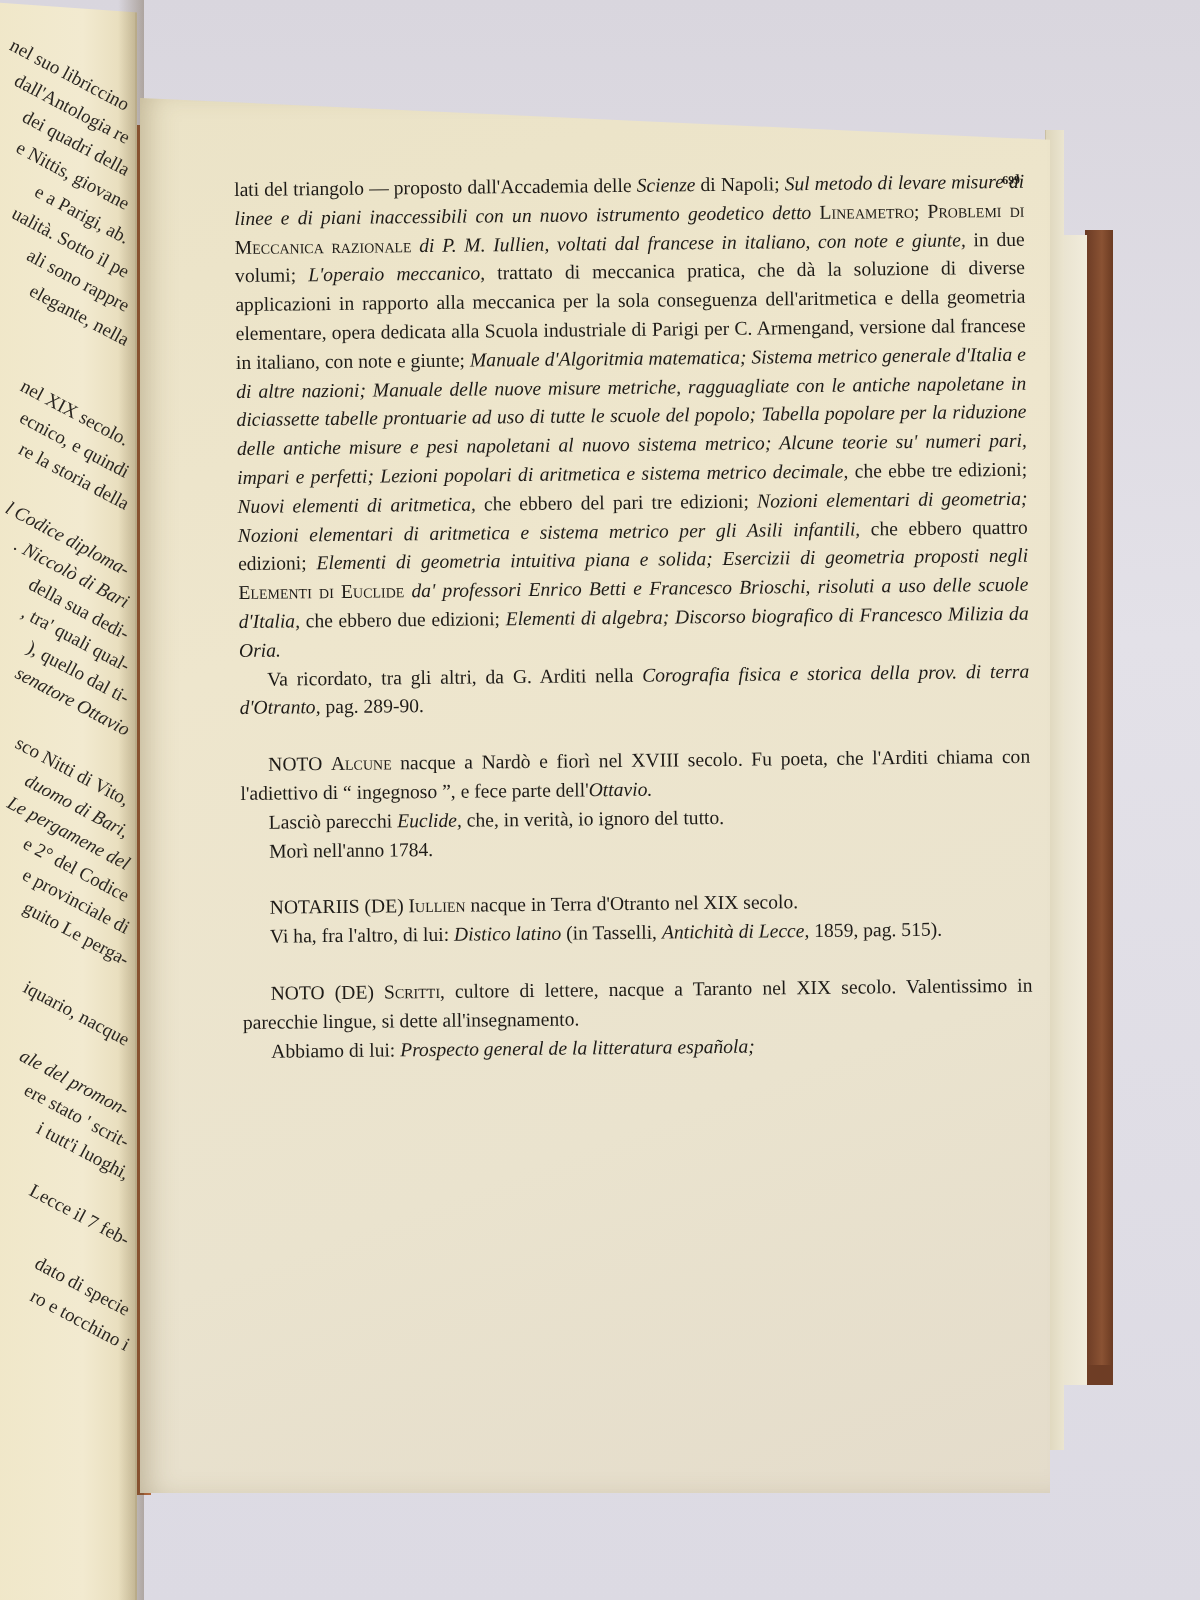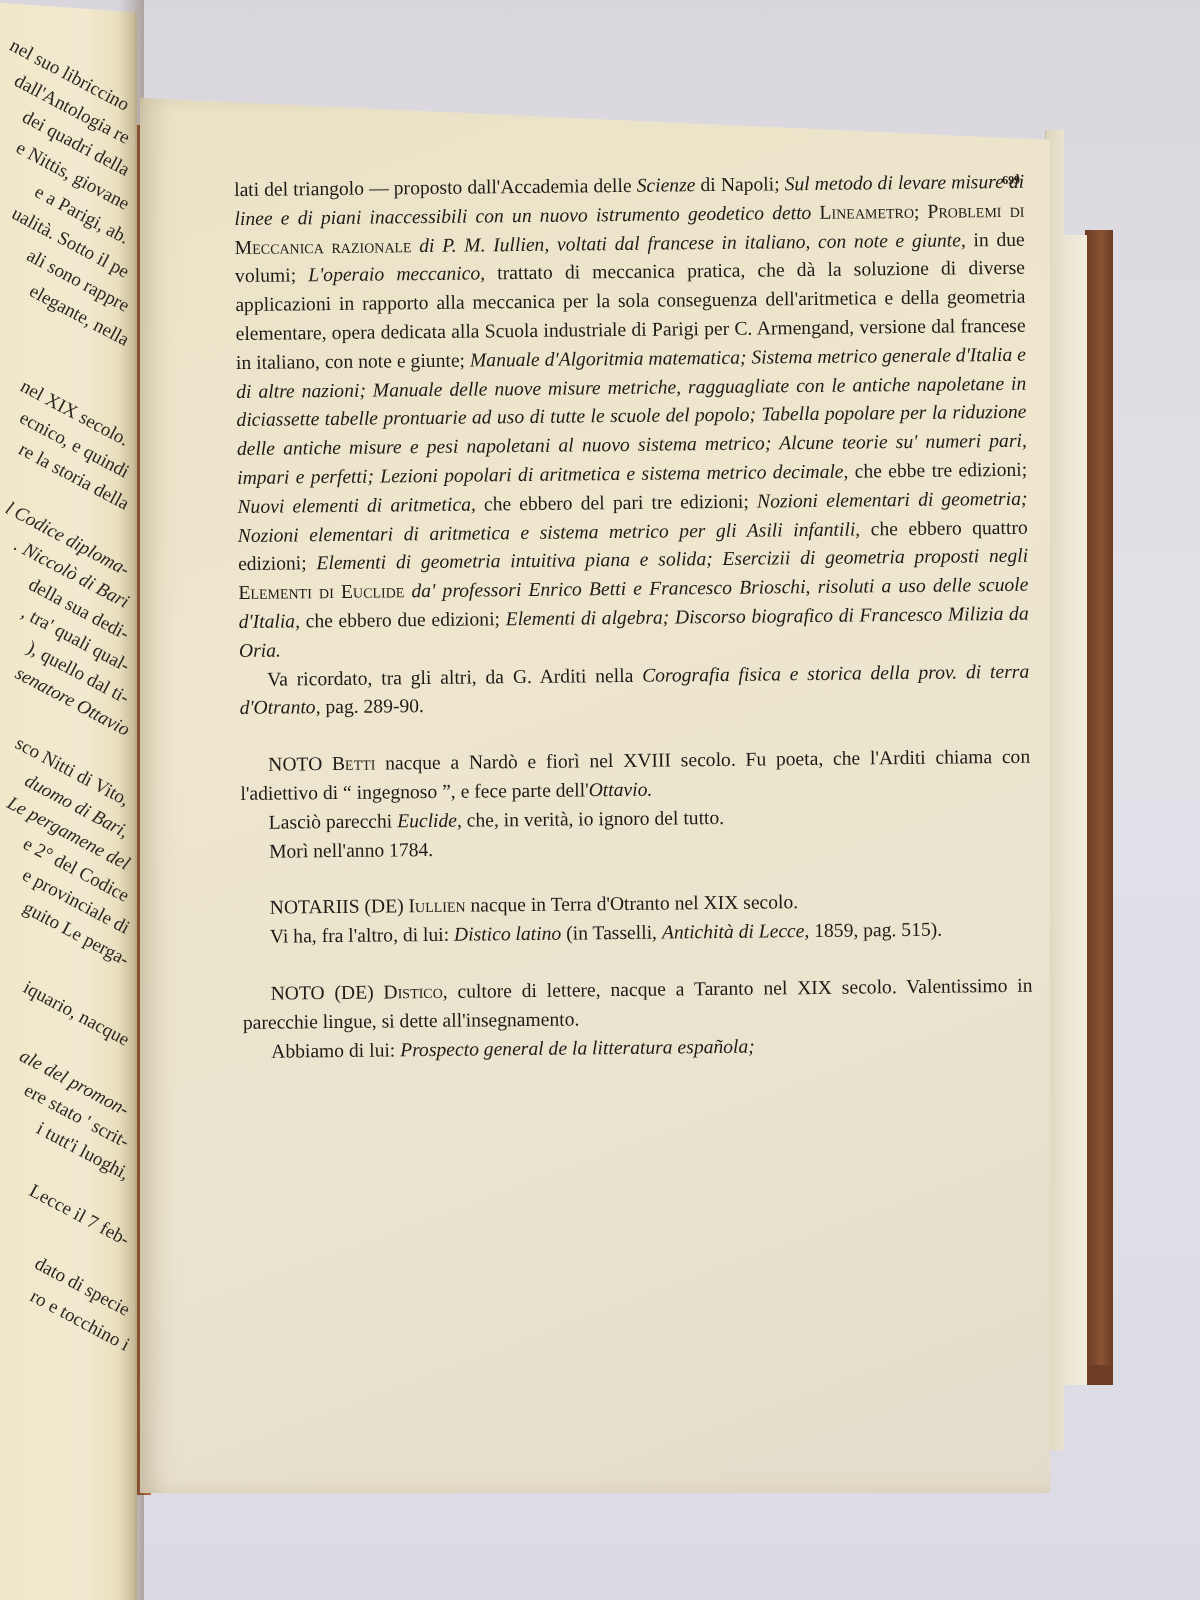--- a/index.html
+++ b/index.html
@@ -82,22 +82,22 @@
     <div class="frag" style="top: 1335px; right: 12px;">ro e tocchino i</div>
   </div>
 <div class="left-shadow"></div>
 
 <div class="main-page">
   <div class="page-inner">
     <div class="page-number">699</div>
     <div id="paras">
         <p class="para"><span>lati del triangolo — proposto dall'Accademia delle </span><span class="it">Scienze</span><span> di Napoli; </span><span class="it">Sul metodo di levare misure di linee e di piani inaccessibili con un nuovo istrumento geodetico detto</span><span> </span><span class="sc">Lineametro</span><span>; </span><span class="sc">Problemi di Meccanica razionale</span><span> </span><span class="it">di P. M. Iullien, voltati dal francese in italiano, con note e giunte,</span><span> in due volumi; </span><span class="it">L'operaio meccanico,</span><span> trattato di meccanica pratica, che dà la soluzione di diverse applicazioni in rapporto alla meccanica per la sola conseguenza dell'aritmetica e della geometria elementare, opera dedicata alla Scuola industriale di Parigi per C. Armengand, versione dal francese in italiano, con note e giunte; </span><span class="it">Manuale d'Algoritmia matematica; Sistema metrico generale d'Italia e di altre nazioni; Manuale delle nuove misure metriche, ragguagliate con le antiche napoletane in diciassette tabelle prontuarie ad uso di tutte le scuole del popolo; Tabella popolare per la riduzione delle antiche misure e pesi napoletani al nuovo sistema metrico; Alcune teorie su' numeri pari, impari e perfetti; Lezioni popolari di aritmetica e sistema metrico decimale,</span><span> che ebbe tre edizioni; </span><span class="it">Nuovi elementi di aritmetica,</span><span> che ebbero del pari tre edizioni; </span><span class="it">Nozioni elementari di geometria; Nozioni elementari di aritmetica e sistema metrico per gli Asili infantili,</span><span> che ebbero quattro edizioni; </span><span class="it">Elementi di geometria intuitiva piana e solida; Esercizii di geometria proposti negli</span><span> </span><span class="sc">Elementi di Euclide</span><span> </span><span class="it">da' professori Enrico Betti e Francesco Brioschi, risoluti a uso delle scuole d'Italia,</span><span> che ebbero due edizioni; </span><span class="it">Elementi di algebra; Discorso biografico di Francesco Milizia da Oria.</span></p>
         <p class="para indent"><span>Va ricordato, tra gli altri, da G. Arditi nella </span><span class="it">Corografia fisica e storica della prov. di terra d'Otranto,</span><span> pag. 289-90.</span></p>
-        <p class="para indent gap"><span>NOTO </span><span class="sc">Betti</span><span> nacque a Nardò e fiorì nel XVIII secolo. Fu poeta, che l'Arditi chiama con l'adiettivo di “ ingegnoso ”, e fece parte dell'</span><span class="it">Ottavio.</span></p>
+        <p class="para indent gap"><span>NOTO </span><span class="sc">Alcune</span><span> nacque a Nardò e fiorì nel XVIII secolo. Fu poeta, che l'Arditi chiama con l'adiettivo di “ ingegnoso ”, e fece parte dell'</span><span class="it">Ottavio.</span></p>
         <p class="para indent"><span>Lasciò parecchi </span><span class="it">Euclide,</span><span> che, in verità, io ignoro del tutto.</span></p>
         <p class="para indent"><span>Morì nell'anno 1784.</span></p>
         <p class="para indent gap"><span>NOTARIIS (DE) </span><span class="sc">Iullien</span><span> nacque in Terra d'Otranto nel XIX secolo.</span></p>
         <p class="para indent"><span>Vi ha, fra l'altro, di lui: </span><span class="it">Distico latino</span><span> (in Tasselli, </span><span class="it">Antichità di Lecce,</span><span> 1859, pag. 515).</span></p>
-        <p class="para indent gap"><span>NOTO (DE) </span><span class="sc">Distico</span><span>, cultore di lettere, nacque a Taranto nel XIX secolo. Valentissimo in parecchie lingue, si dette all'insegnamento.</span></p>
+        <p class="para indent gap"><span>NOTO (DE) </span><span class="sc">Scritti</span><span>, cultore di lettere, nacque a Taranto nel XIX secolo. Valentissimo in parecchie lingue, si dette all'insegnamento.</span></p>
         <p class="para indent"><span>Abbiamo di lui: </span><span class="it">Prospecto general de la litteratura española;</span></p>
       </div>
   </div>
 </div>
 
 </body></html>

